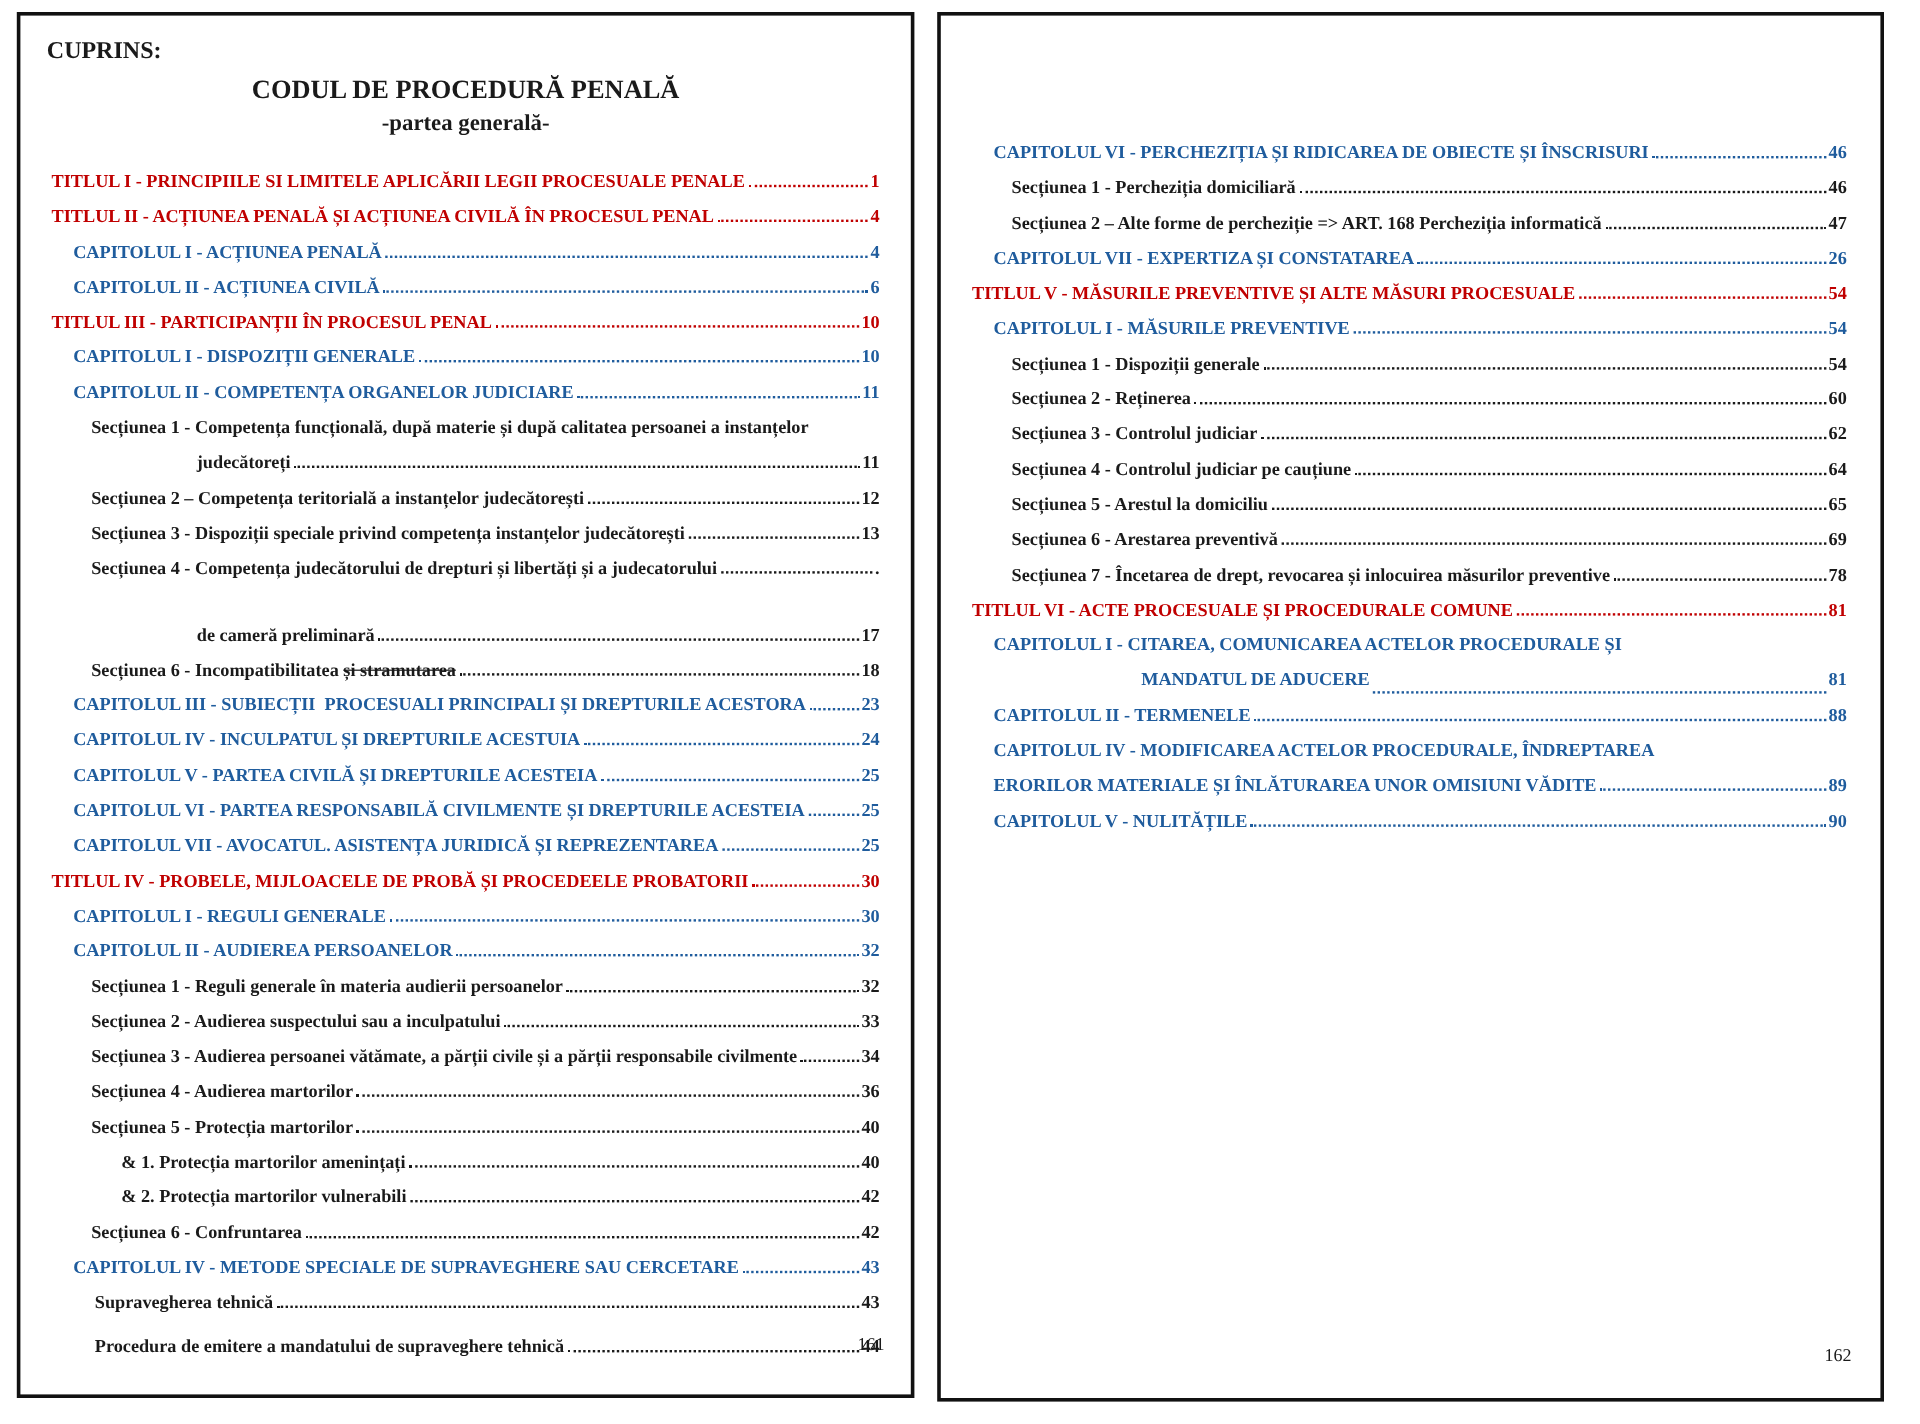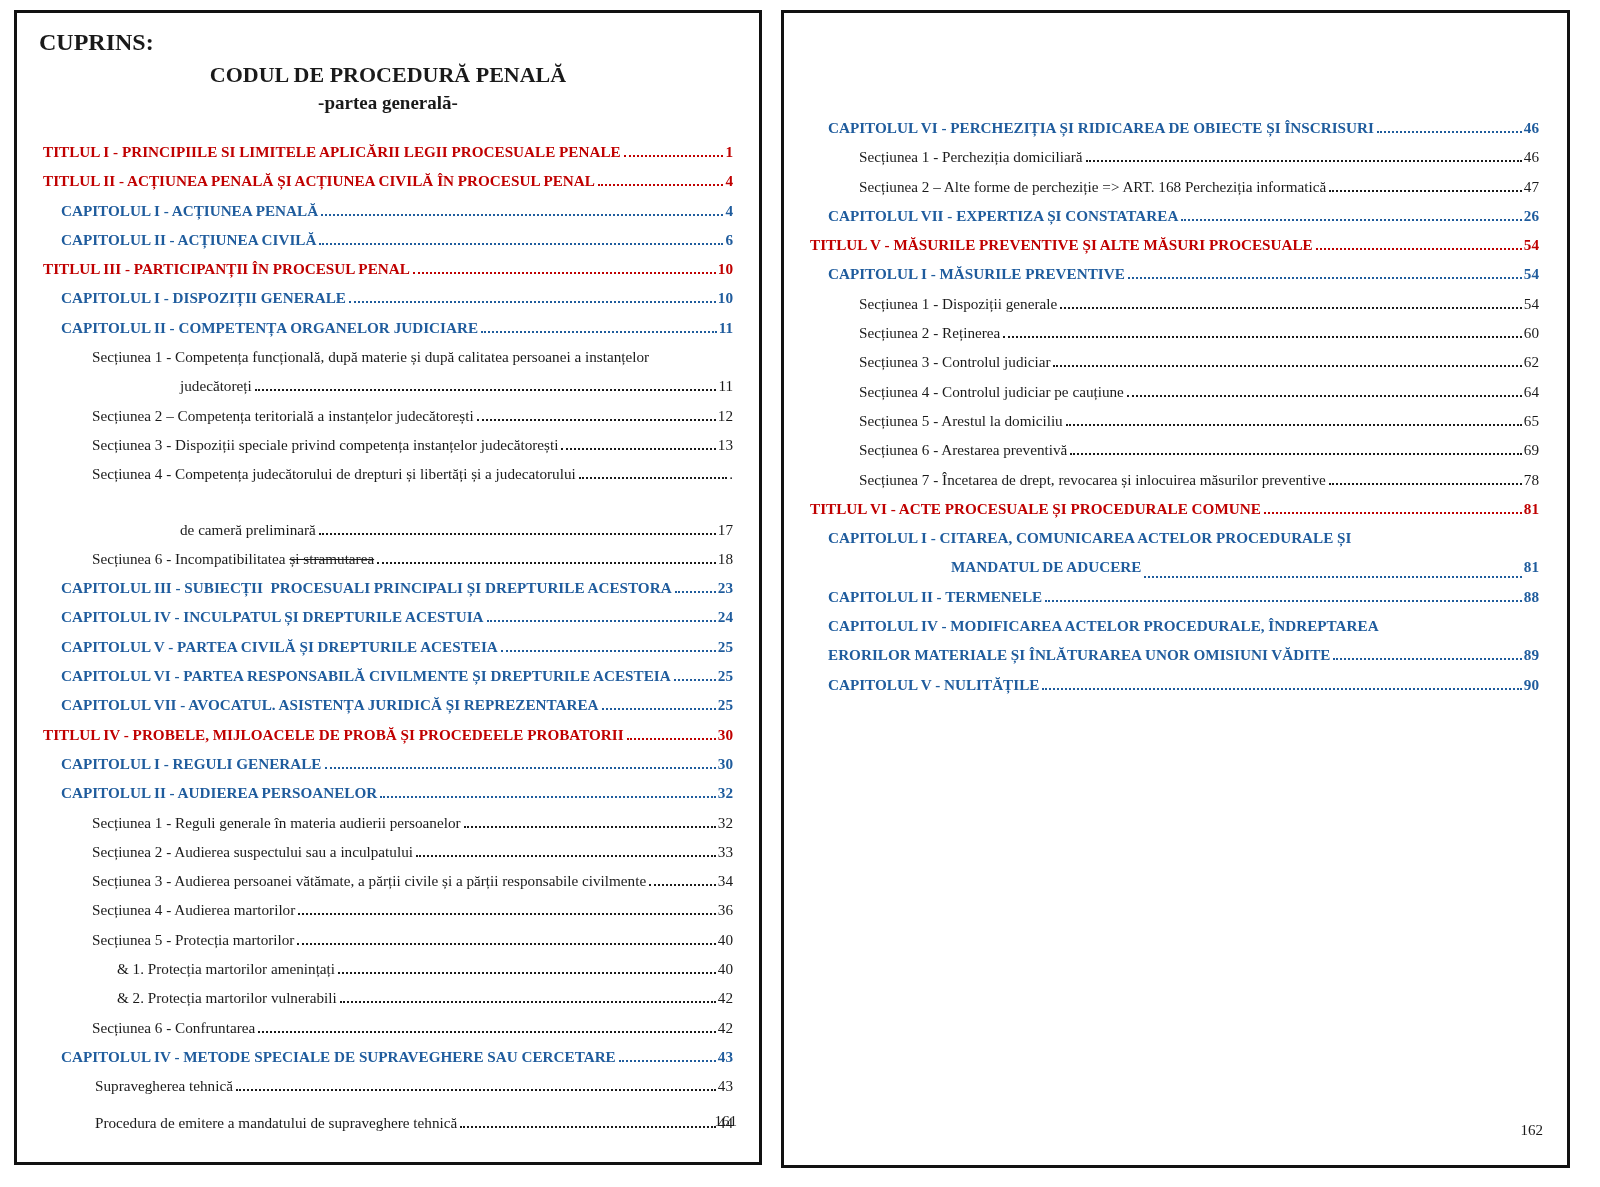--- a/index.html
+++ b/index.html
@@ -20,21 +20,21 @@
   .page {
     position: absolute;
     background: #ffffff;
     border: 3px solid var(--border);
   }
   #left-page  { left: 14px;  top: 10px; width: 748px; height: 1155px; }
   #right-page { left: 781px; top: 10px; width: 789px; height: 1158px; }
 
   .cuprins {
     margin: 17px 0 0 22px;
-    font-size: 24px; line-height: 24px;
+    font-size: 20px; line-height: 24px;
     font-weight: bold;
   }
   .doc-title {
     margin-top: 8px;
     text-align: center;
     font-size: 22px; line-height: 26px;
     font-weight: bold;
   }
   .doc-subtitle {
     margin-top: 4px;
@@ -49,21 +49,21 @@
 
   .entry { font-size: 15.2px; }
   .entry .line {
     display: flex;
     align-items: baseline;
     line-height: 29.3px;
   }
   .entry .label { white-space: pre; }
   .entry.titlul    { color: var(--red);  font-weight: bold; }
   .entry.capitolul { color: var(--blue); font-weight: bold; }
-  .entry.sectiunea, .entry.sub, .entry.plain { color: var(--ink); font-weight: normal; padding-left: 16px; }
+  .entry.sectiunea, .entry.sub, .entry.plain { color: var(--ink); font-weight: bold; }
 
   .entry.titlul    .line { margin-left: 26px; }
   .entry.capitolul .line { margin-left: 44px; }
   .entry.sectiunea .line { margin-left: 59px; }
   .entry.sub       .line { margin-left: 84px; }
   .entry.plain     .line { margin-left: 62px; }
 
   .dots {
     flex: 1 1 auto;
     min-width: 8px;

